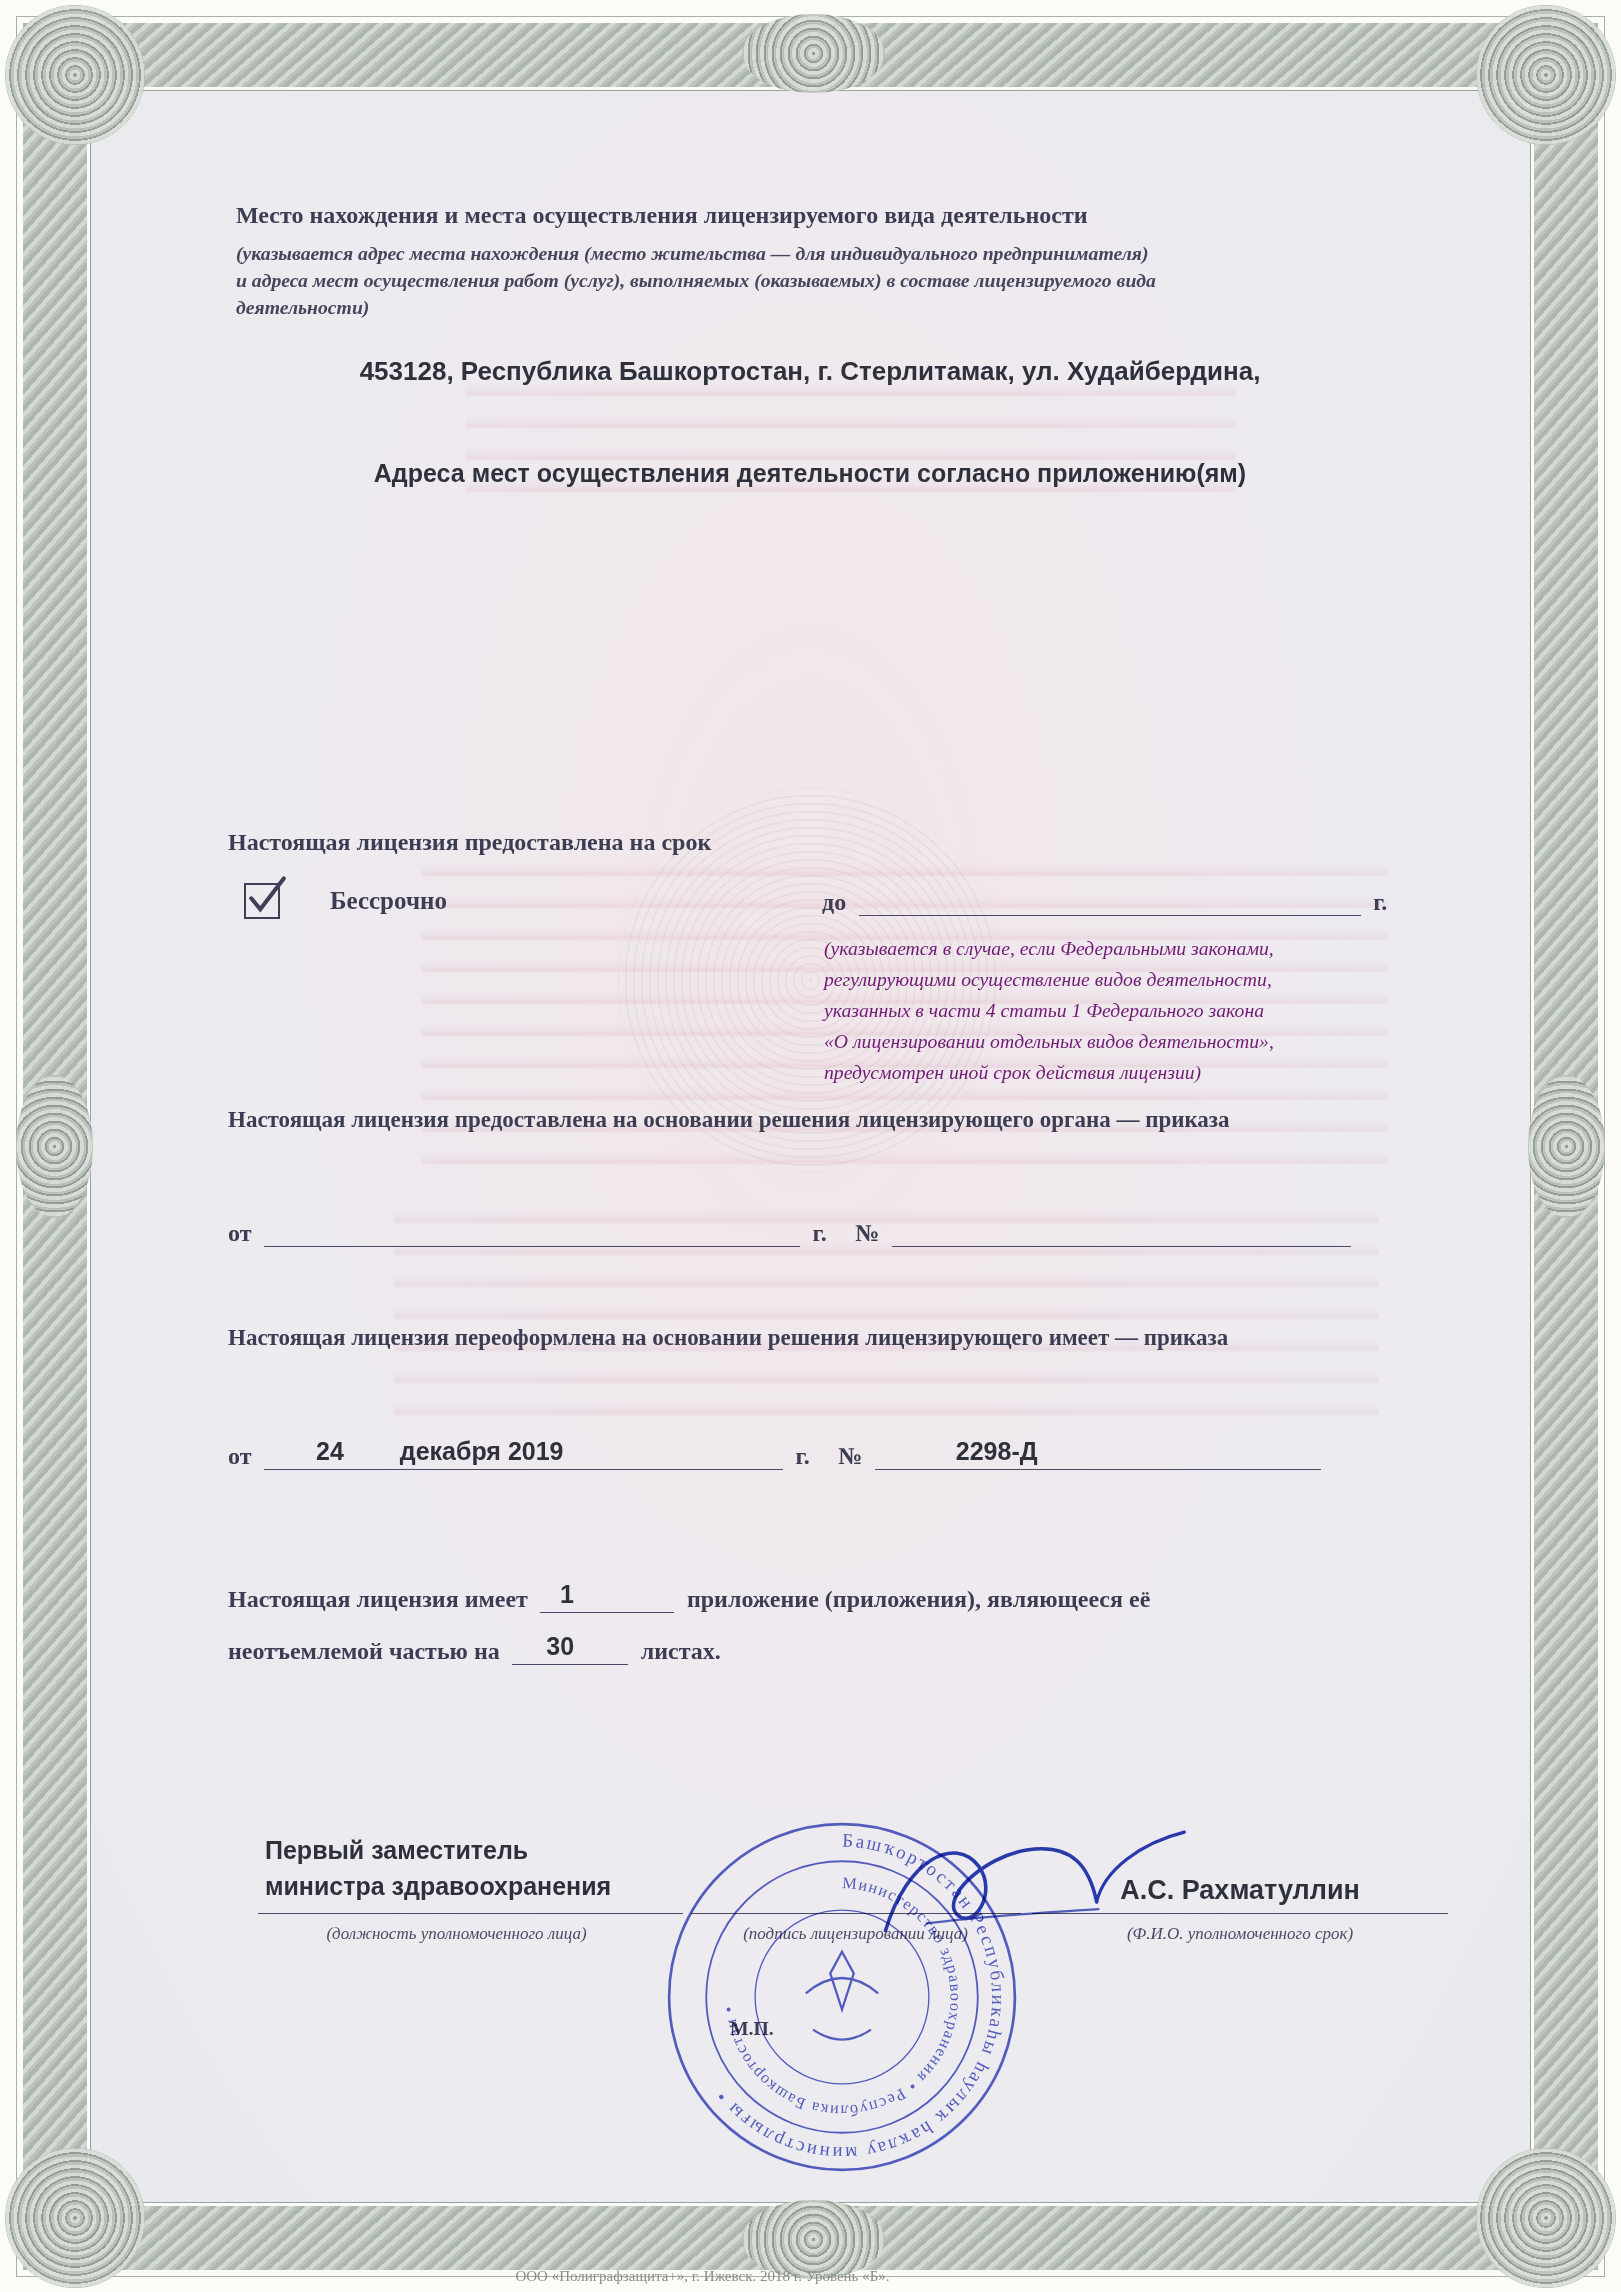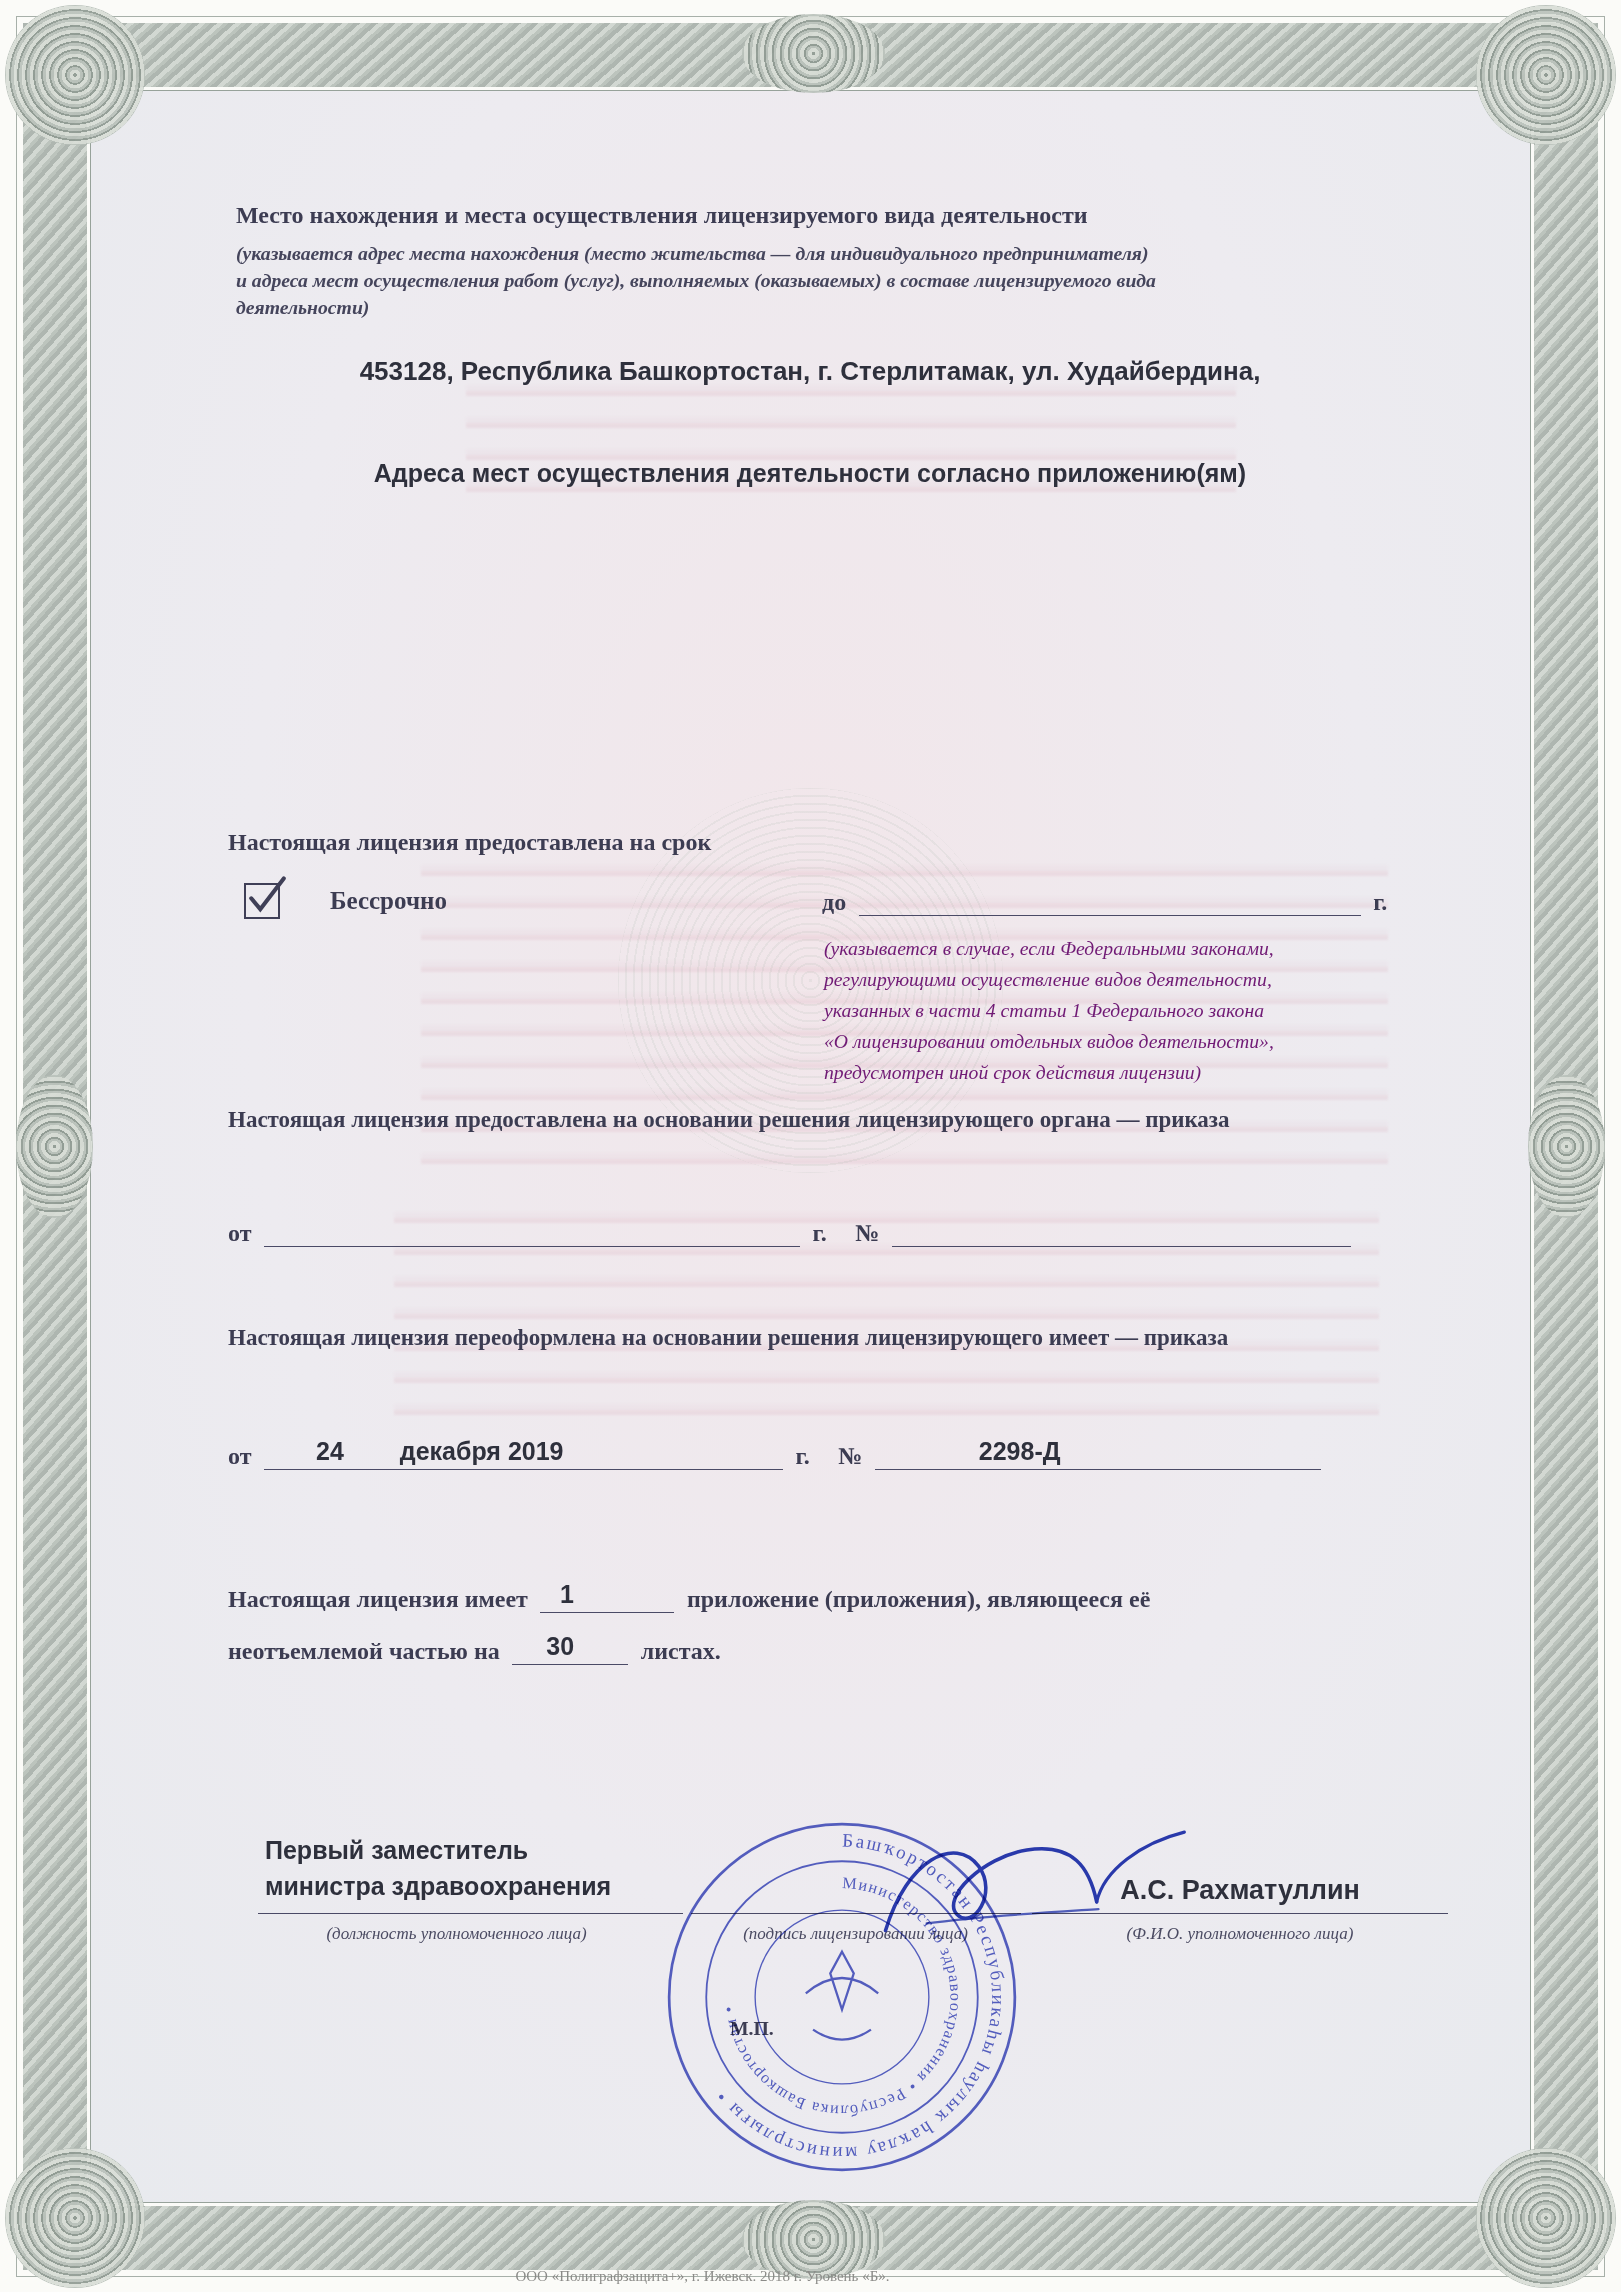--- a/index.html
+++ b/index.html
@@ -126,21 +126,21 @@
   <div class="t-head" style="left:228px;top:1325px;width:1254px;font-size:23px;">Настоящая лицензия переоформлена на основании решения лицензирующего имеет — приказа</div>
   <div class="form-row" style="left:228px;top:1437px;">
     <span>от</span>
     <span class="uline" style="width:519px;">
       <span class="fillval" style="margin-left:52px;">24</span>
       <span class="fillval" style="margin-left:56px;">декабря 2019</span>
     </span>
     <span>г.</span>
     <span style="margin-left:16px;">№</span>
     <span class="uline" style="width:446px;">
-      <span class="fillval" style="margin-left:104px;">2298-Д</span>
+      <span class="fillval" style="margin-left:81px;">2298-Д</span>
     </span>
   </div>
 
   <div class="form-row" style="left:228px;top:1580px;">
     <span>Настоящая лицензия имеет</span>
     <span class="uline" style="width:134px;">
       <span class="fillval" style="margin-left:19.7px;">1</span>
     </span>
     <span>приложение (приложения), являющееся её</span>
   </div>
@@ -155,21 +155,21 @@
   <div class="sig-name" style="left:265px;top:1836px;font-size:25px;">Первый заместитель</div>
   <div class="sig-name" style="left:265px;top:1872px;font-size:25px;">министра здравоохранения</div>
   <div class="sig-underline" style="left:258px;top:1881px;width:425px;height:32px;"></div>
   <div class="caption" style="left:244px;top:1924px;width:425px;">(должность уполномоченного лица)</div>
 
   <div class="sig-underline" style="left:691px;top:1881px;width:330px;height:32px;"></div>
   <div class="caption" style="left:663px;top:1924px;width:385px;">(подпись лицензировании лица)</div>
 
   <div class="sig-name" style="left:1032px;top:1875px;width:416px;text-align:center;">А.С. Рахматуллин</div>
   <div class="sig-underline" style="left:1032px;top:1881px;width:416px;height:32px;"></div>
-  <div class="caption" style="left:1032px;top:1924px;width:416px;">(Ф.И.О.  уполномоченного лица)</div>
+  <div class="caption" style="left:1032px;top:1924px;width:416px;">(Ф.И.О.  уполномоченного срок)</div>
 
   <div class="t-head" style="left:730px;top:2017px;font-size:19.7px;">М.П.</div>
 
   <svg class="stamp" viewBox="0 0 400 400">
     <defs>
       <path id="ringOuterPath" d="M 200 34 A 166 166 0 1 1 199.9 34"></path>
       <path id="ringInnerPath" d="M 200 80 A 120 120 0 1 1 199.9 80"></path>
     </defs>
     <g stroke="#3b49c0" fill="none">
       <circle cx="200" cy="200" r="191" stroke-width="3"></circle>

